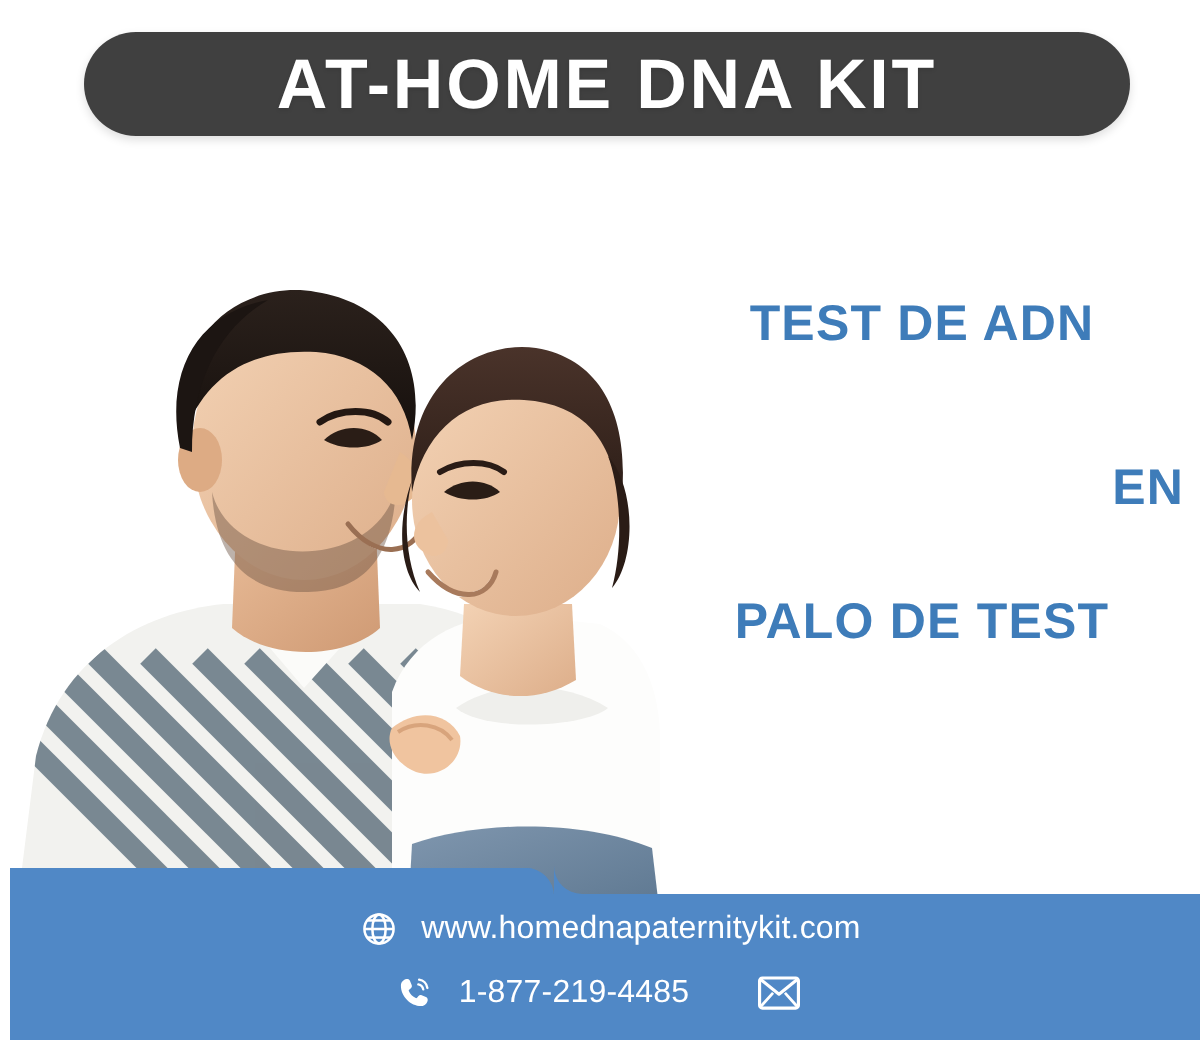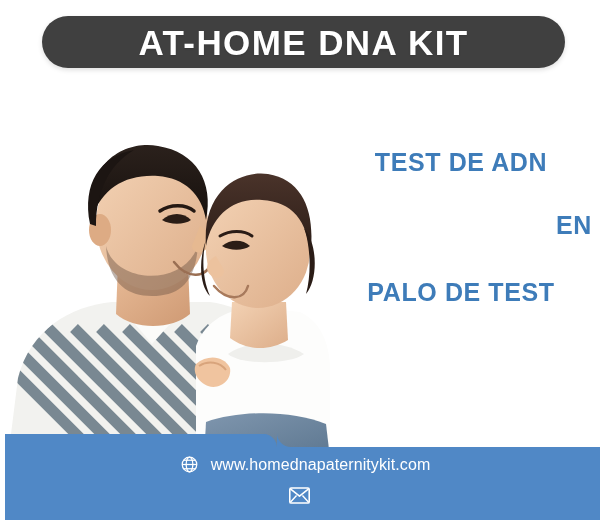--- a/index.html
+++ b/index.html
@@ -76,21 +76,21 @@
   }
   .headline-line {
     color: #3e7cb9;
     font-family: "Liberation Sans", sans-serif;
     font-size: 25px;
     font-weight: bold;
     letter-spacing: 0.6px;
     line-height: 1;
     white-space: nowrap;
   }
-  .headline-line.l1 { margin-bottom: 38px; }
+  .headline-line.l1 { margin-bottom: 57px; }
   .headline-line.l2 { margin-bottom: 42px; text-align: right; }
 
   
   .footer-band {
     position: absolute;
     left: 5px;
     top: 430px;
     width: 600px;
     height: 90px;
   }
@@ -282,20 +282,30 @@
               <line x1="2.8" y1="12" x2="21.2" y2="12"></line>
               <line x1="4.3" y1="6.6" x2="19.7" y2="6.6"></line>
               <line x1="4.3" y1="17.4" x2="19.7" y2="17.4"></line>
             </svg>
           </span>
           <span class="footer-text">www.homednapaternitykit.com</span>
         </div>
       </div>
 
       <div class="footer-row footer-row-contact">
+        <div class="footer-item">
+          <span class="footer-icon">
+            <svg width="19" height="19" viewBox="0 0 24 24">
+              <path d="M6.6 3.2 C7.6 3 8.4 3.4 8.8 4.3 L9.9 7 C10.2 7.8 10 8.5 9.4 9 L8.3 9.9 C8 10.1 8 10.4 8.1 10.7 C8.9 12.6 10.6 14.3 12.5 15.2 C12.8 15.3 13.1 15.2 13.3 15 L14.2 13.9 C14.7 13.3 15.4 13.1 16.2 13.4 L18.9 14.5 C19.8 14.9 20.2 15.7 20 16.7 C19.7 18.6 18.1 20.1 16.2 20.2 C9.3 20.4 3 14.1 3.1 7.2 C3.2 5.2 4.7 3.6 6.6 3.2 Z" fill="#ffffff"></path>
+              <path d="M14.6 3.6 C17.3 4 19.4 6.1 19.8 8.8" stroke="#ffffff" stroke-width="1.5" fill="none" stroke-linecap="round"></path>
+              <path d="M14.1 6.6 C15.7 6.9 16.9 8.1 17.2 9.7" stroke="#ffffff" stroke-width="1.5" fill="none" stroke-linecap="round"></path>
+            </svg>
+          </span>
+          <span class="footer-text">1-877-219-4485</span>
+        </div>
 
         <div class="footer-item">
           <span class="footer-icon">
             <svg width="21" height="17" viewBox="0 0 24 19">
               <rect x="0.9" y="0.9" width="22.2" height="17.2" rx="1.6" fill="none" stroke="#ffffff" stroke-width="1.8"></rect>
               <path d="M1.6 1.8 L12 10.2 L22.4 1.8" fill="none" stroke="#ffffff" stroke-width="1.8" stroke-linejoin="round"></path>
               <path d="M1.6 17.2 L8.6 9.4 M22.4 17.2 L15.4 9.4" fill="none" stroke="#ffffff" stroke-width="1.6"></path>
             </svg>
           </span>
         </div>

